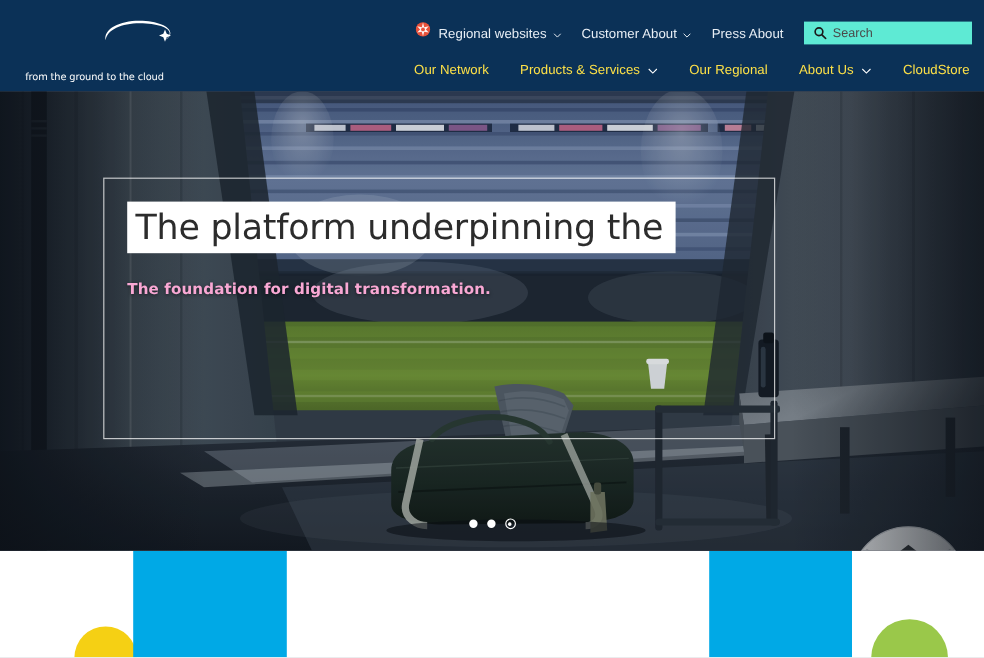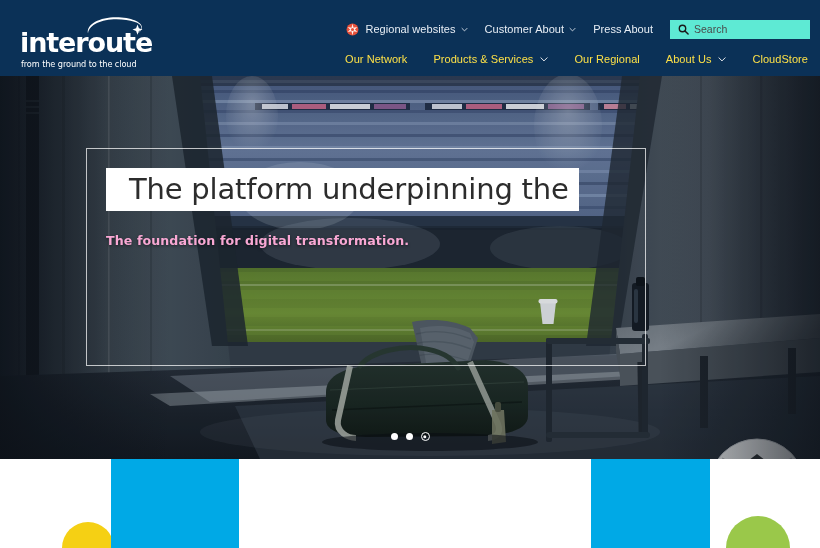--- a/index.html
+++ b/index.html
@@ -67,21 +67,20 @@
     white-space: nowrap;
     font-family: "DejaVu Sans", sans-serif;
   }
 
   
   .util-bar {
     position: absolute;
     right: 8px;
     top: 18px;
     display: flex;
-    align-items: center;
     height: 22px;
   }
   .globe-icon {
     width: 13px; height: 13px;
     margin-right: 6px;
     flex: 0 0 auto;
     display: block;
   }
   .util-link {
     color: #e8eef5;
@@ -182,21 +181,21 @@
     z-index: 16;
     width: 520px;
   }
   .headline-line {
     display: table;
     background: #ffffff;
     color: #2c2c2c;
     font-size: 29px;
     line-height: 43px;
     font-weight: normal;
-    padding: 0 10px 0 23px;
+    padding: 0 10px 0 7px;
     margin-bottom: 4px;
     letter-spacing: -0.2px;
     white-space: nowrap;
     font-family: "DejaVu Sans", sans-serif;
   }
   .hero-sub {
     margin-top: 22px;
     color: #f9a8d4;
     font-size: 12.6px;
     font-weight: bold;
@@ -255,21 +254,20 @@
 <div id="page">
 
   <div class="site-header">
 
     <div class="logo-wrap">
       <svg class="logo-swoosh" viewBox="0 0 60 20">
         <path d="M2 17.5 C0 8 14 1.2 30 1.2 C45 1.2 56 6 56 11.5 C56 14 54 16 51.5 17.3
                  C54.6 15.4 55.4 13.4 55.4 11.6 C55.4 6.9 44.6 3.3 30.4 3.3 C15.4 3.3 3.2 8.6 2 17.5 Z" fill="#ffffff"></path>
         <path d="M51.5 8.5 L52.9 12.2 L56.5 13.6 L52.9 15.0 L51.5 18.7 L50.1 15.0 L46.5 13.6 L50.1 12.2 Z" fill="#ffffff"></path>
       </svg>
-      <div class="logo-word">interoute</div>
       <div class="logo-tag">from the ground to the cloud</div>
     </div>
 
     <div class="util-bar">
 
       <svg class="globe-icon" viewBox="0 0 14 14">
         <circle cx="7" cy="7" r="6.4" fill="#e8513a"></circle>
         <path d="M7 0.8 L8.1 5.0 L12.2 4.2 L9.6 7 L12.2 9.8 L8.1 9.0 L7 13.2 L5.9 9.0 L1.8 9.8 L4.4 7 L1.8 4.2 L5.9 5.0 Z" fill="#ffffff" opacity="0.92"></path>
         <circle cx="7" cy="7" r="1.7" fill="#e8513a"></circle>
       </svg>

